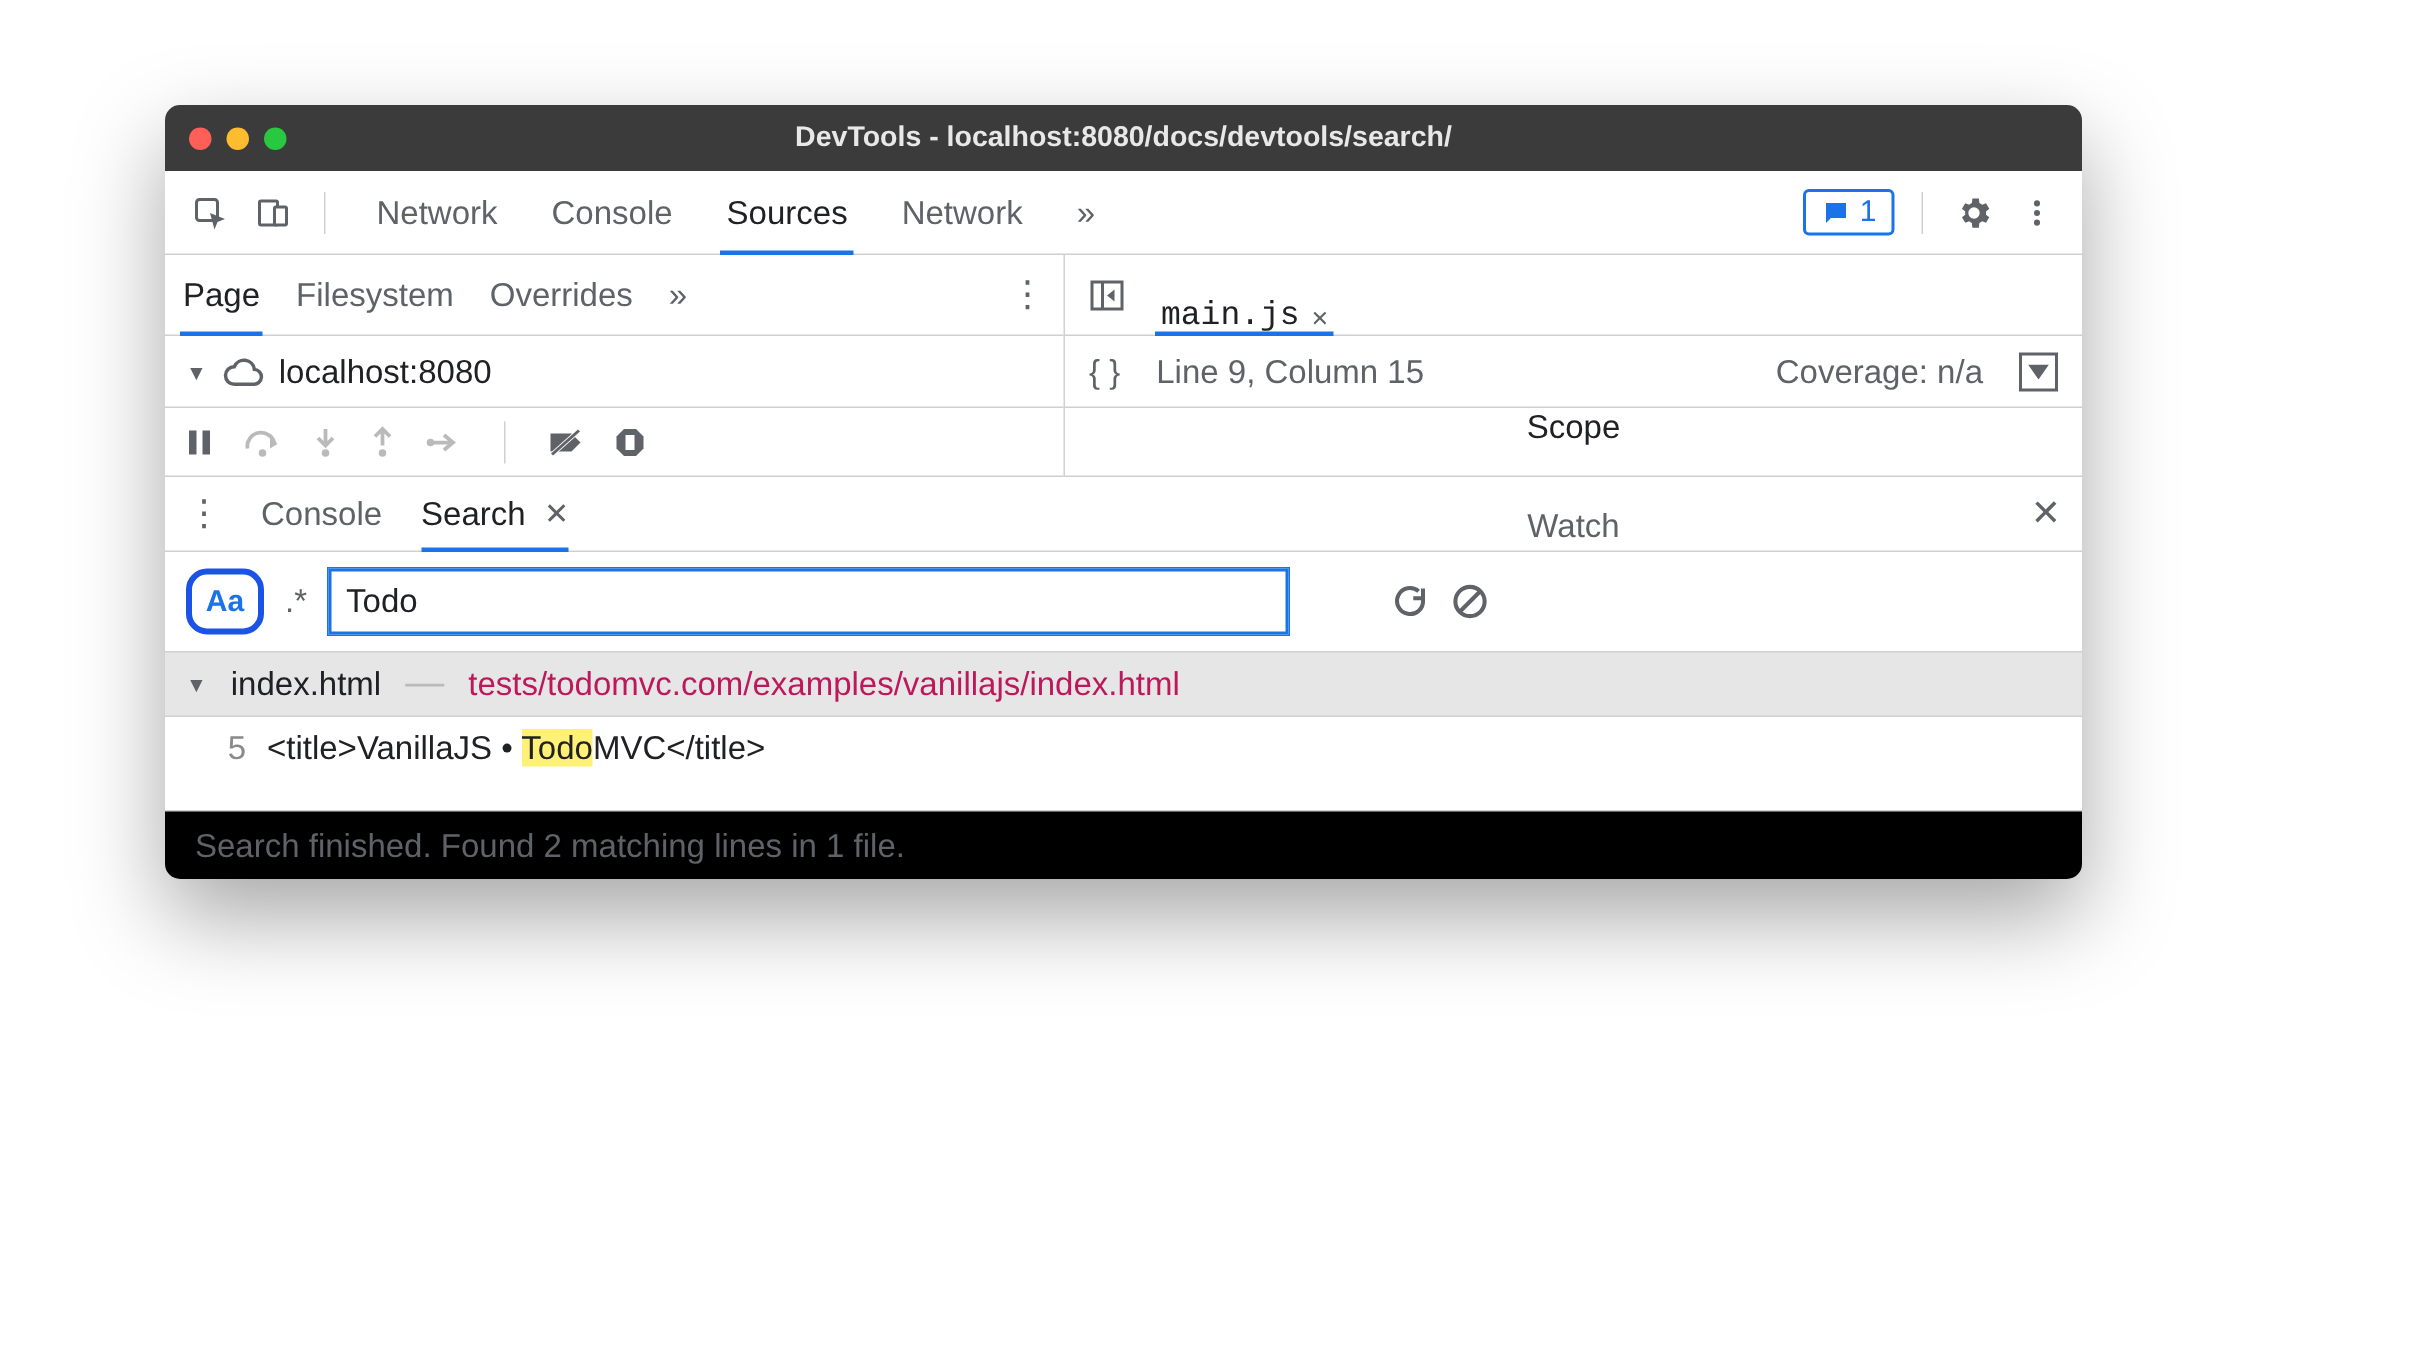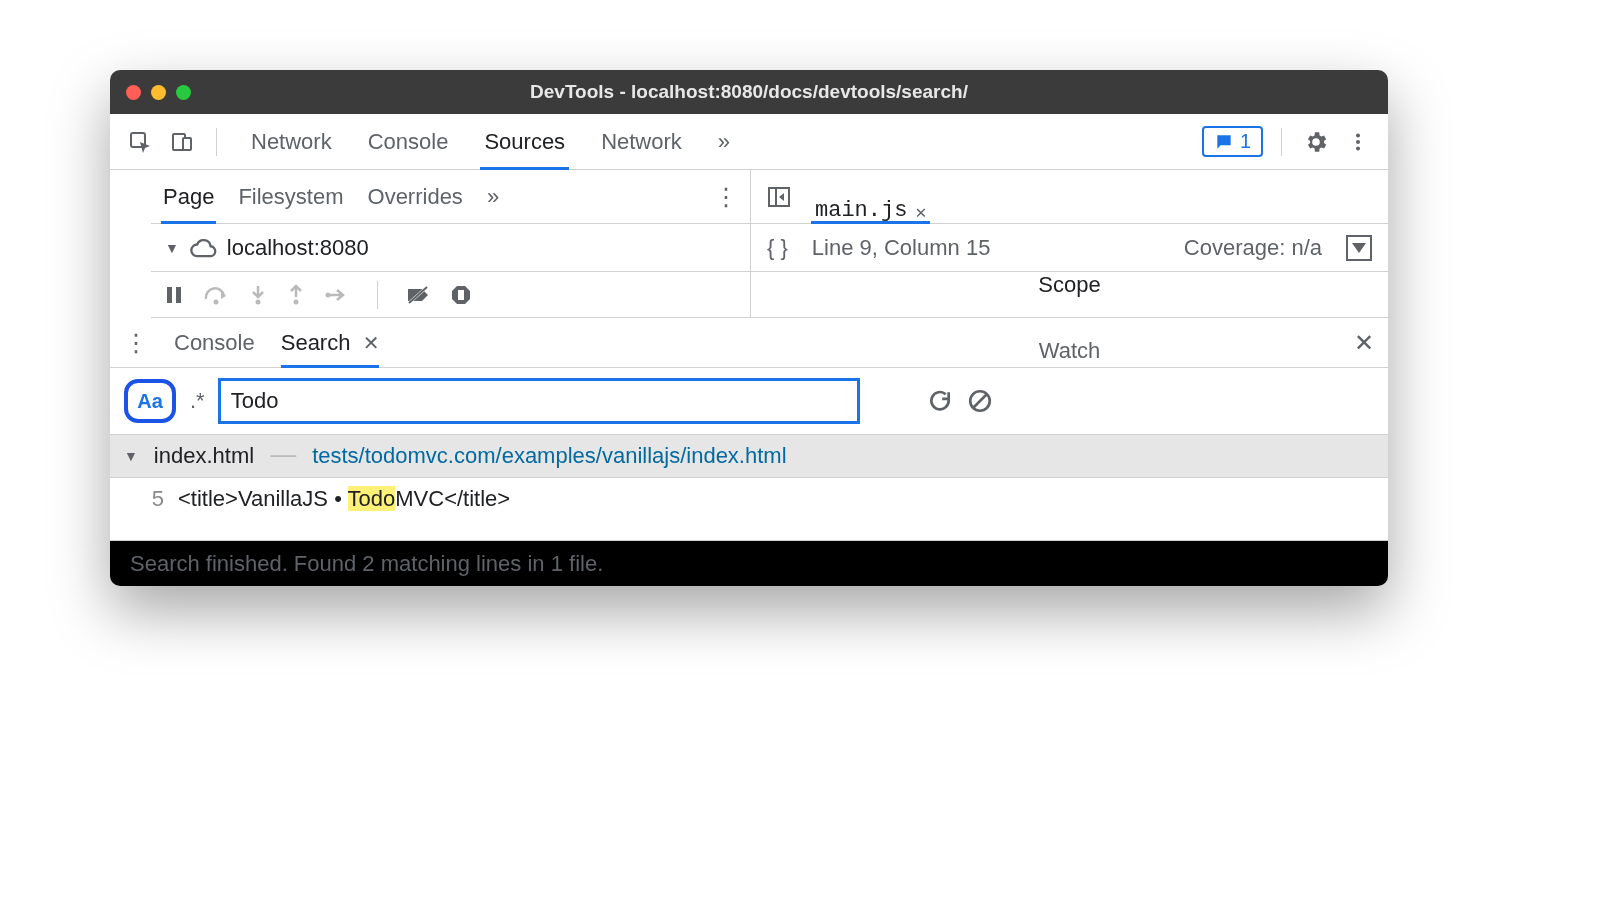--- a/index.html
+++ b/index.html
@@ -64,21 +64,21 @@
   .maintab.active { color: #202124; }
   .maintab.active::after { content:""; position:absolute; left:-4px; right:-4px; bottom:-1px; height:3px; background:#1a73e8; }
   .spacer { flex: 1; }
   .chatbadge {
     display:flex; align-items:center; gap:6px;
     border:2px solid #1a73e8; border-radius:4px;
     padding:2px 10px; color:#1a73e8; font-size:20px; font-weight:500;
     cursor:pointer;
   }
   
-  .panel { display:flex;margin-left:41px; }
+  .panel { display:flex; }
   .leftpane { width: 600px; border-right:1px solid #d0d0d0; }
   .rightpane { flex:1; }
   .subrow {
     height: 54px; border-bottom:1px solid #d0d0d0;
     display:flex; align-items:center; padding:0 12px; gap:24px;
   }
   .subtab { font-size:22px; color:#5f6368; height:100%; display:flex; align-items:center; position:relative; cursor:pointer; }
   .subtab.active { color:#202124; }
   .subtab.active::after { content:""; position:absolute; left:-2px; right:-2px; bottom:-1px; height:3px; background:#1a73e8; }
   .kebab { color:#5f6368; font-size:24px; cursor:pointer; }
@@ -122,21 +122,21 @@
     font-size:22px; padding:0 10px; color:#202124;
     font-family:inherit;
   }
   .sicon { color:#5f6368; cursor:pointer; }
   
   .resulthead {
     height:44px; background:#e6e6e6; border-top:1px solid #d0d0d0; border-bottom:1px solid #d0d0d0;
     display:flex; align-items:center; padding:0 14px; gap:16px; font-size:22px;
   }
   .resulthead .fname { color:#202124; }
-  .resulthead .fpath { color:#0369a1; }
+  .resulthead .fpath { color:#be185d; }
   .resulthead .sep { color:#bbb; font-size:26px; margin-top:-4px;}
   .resultline { height:42px; display:flex; align-items:center; padding:0 14px; gap:14px; font-size:22px; color:#202124;}
   .linenum { width:40px; text-align:right; color:#8a8a8a; }
   .hl { background:#fff178; }
   
   .footer { height:46px; border-top:1px solid #d0d0d0; background:#000000; display:flex; align-items:center; padding:0 20px; font-size:22px; color:#5f6368;}
   svg { display:block; }
 </style>
 </head>
 <body>

